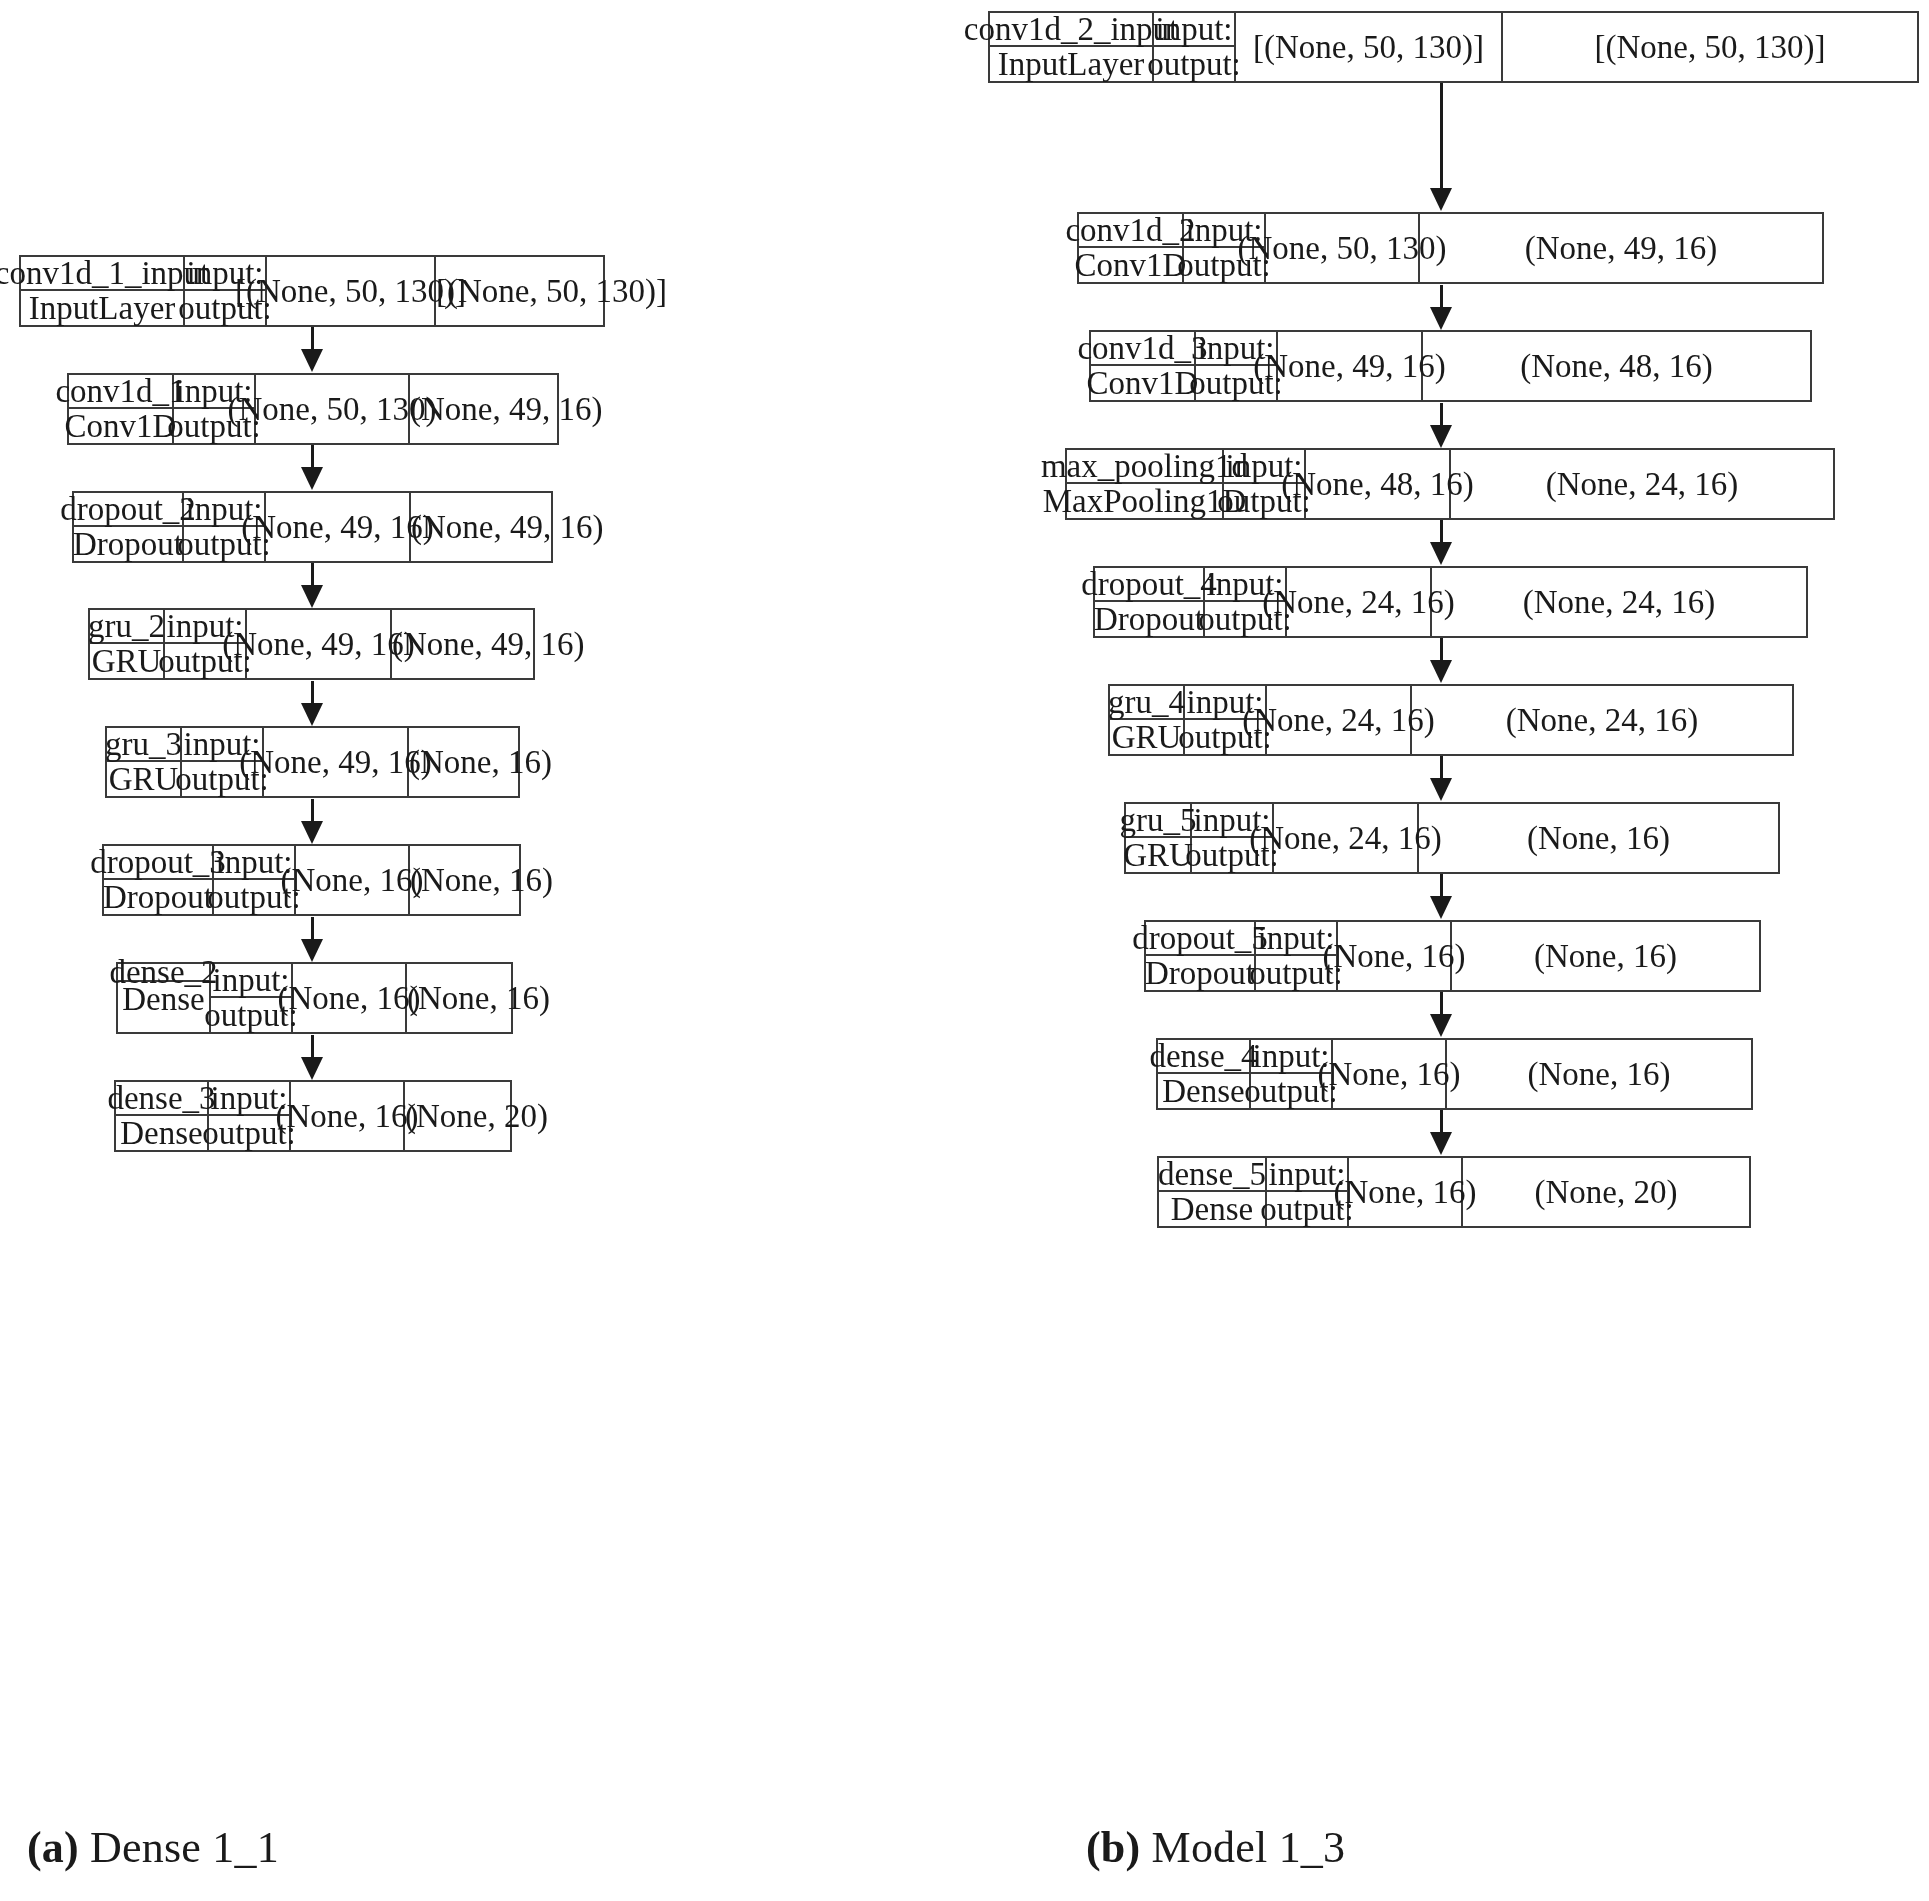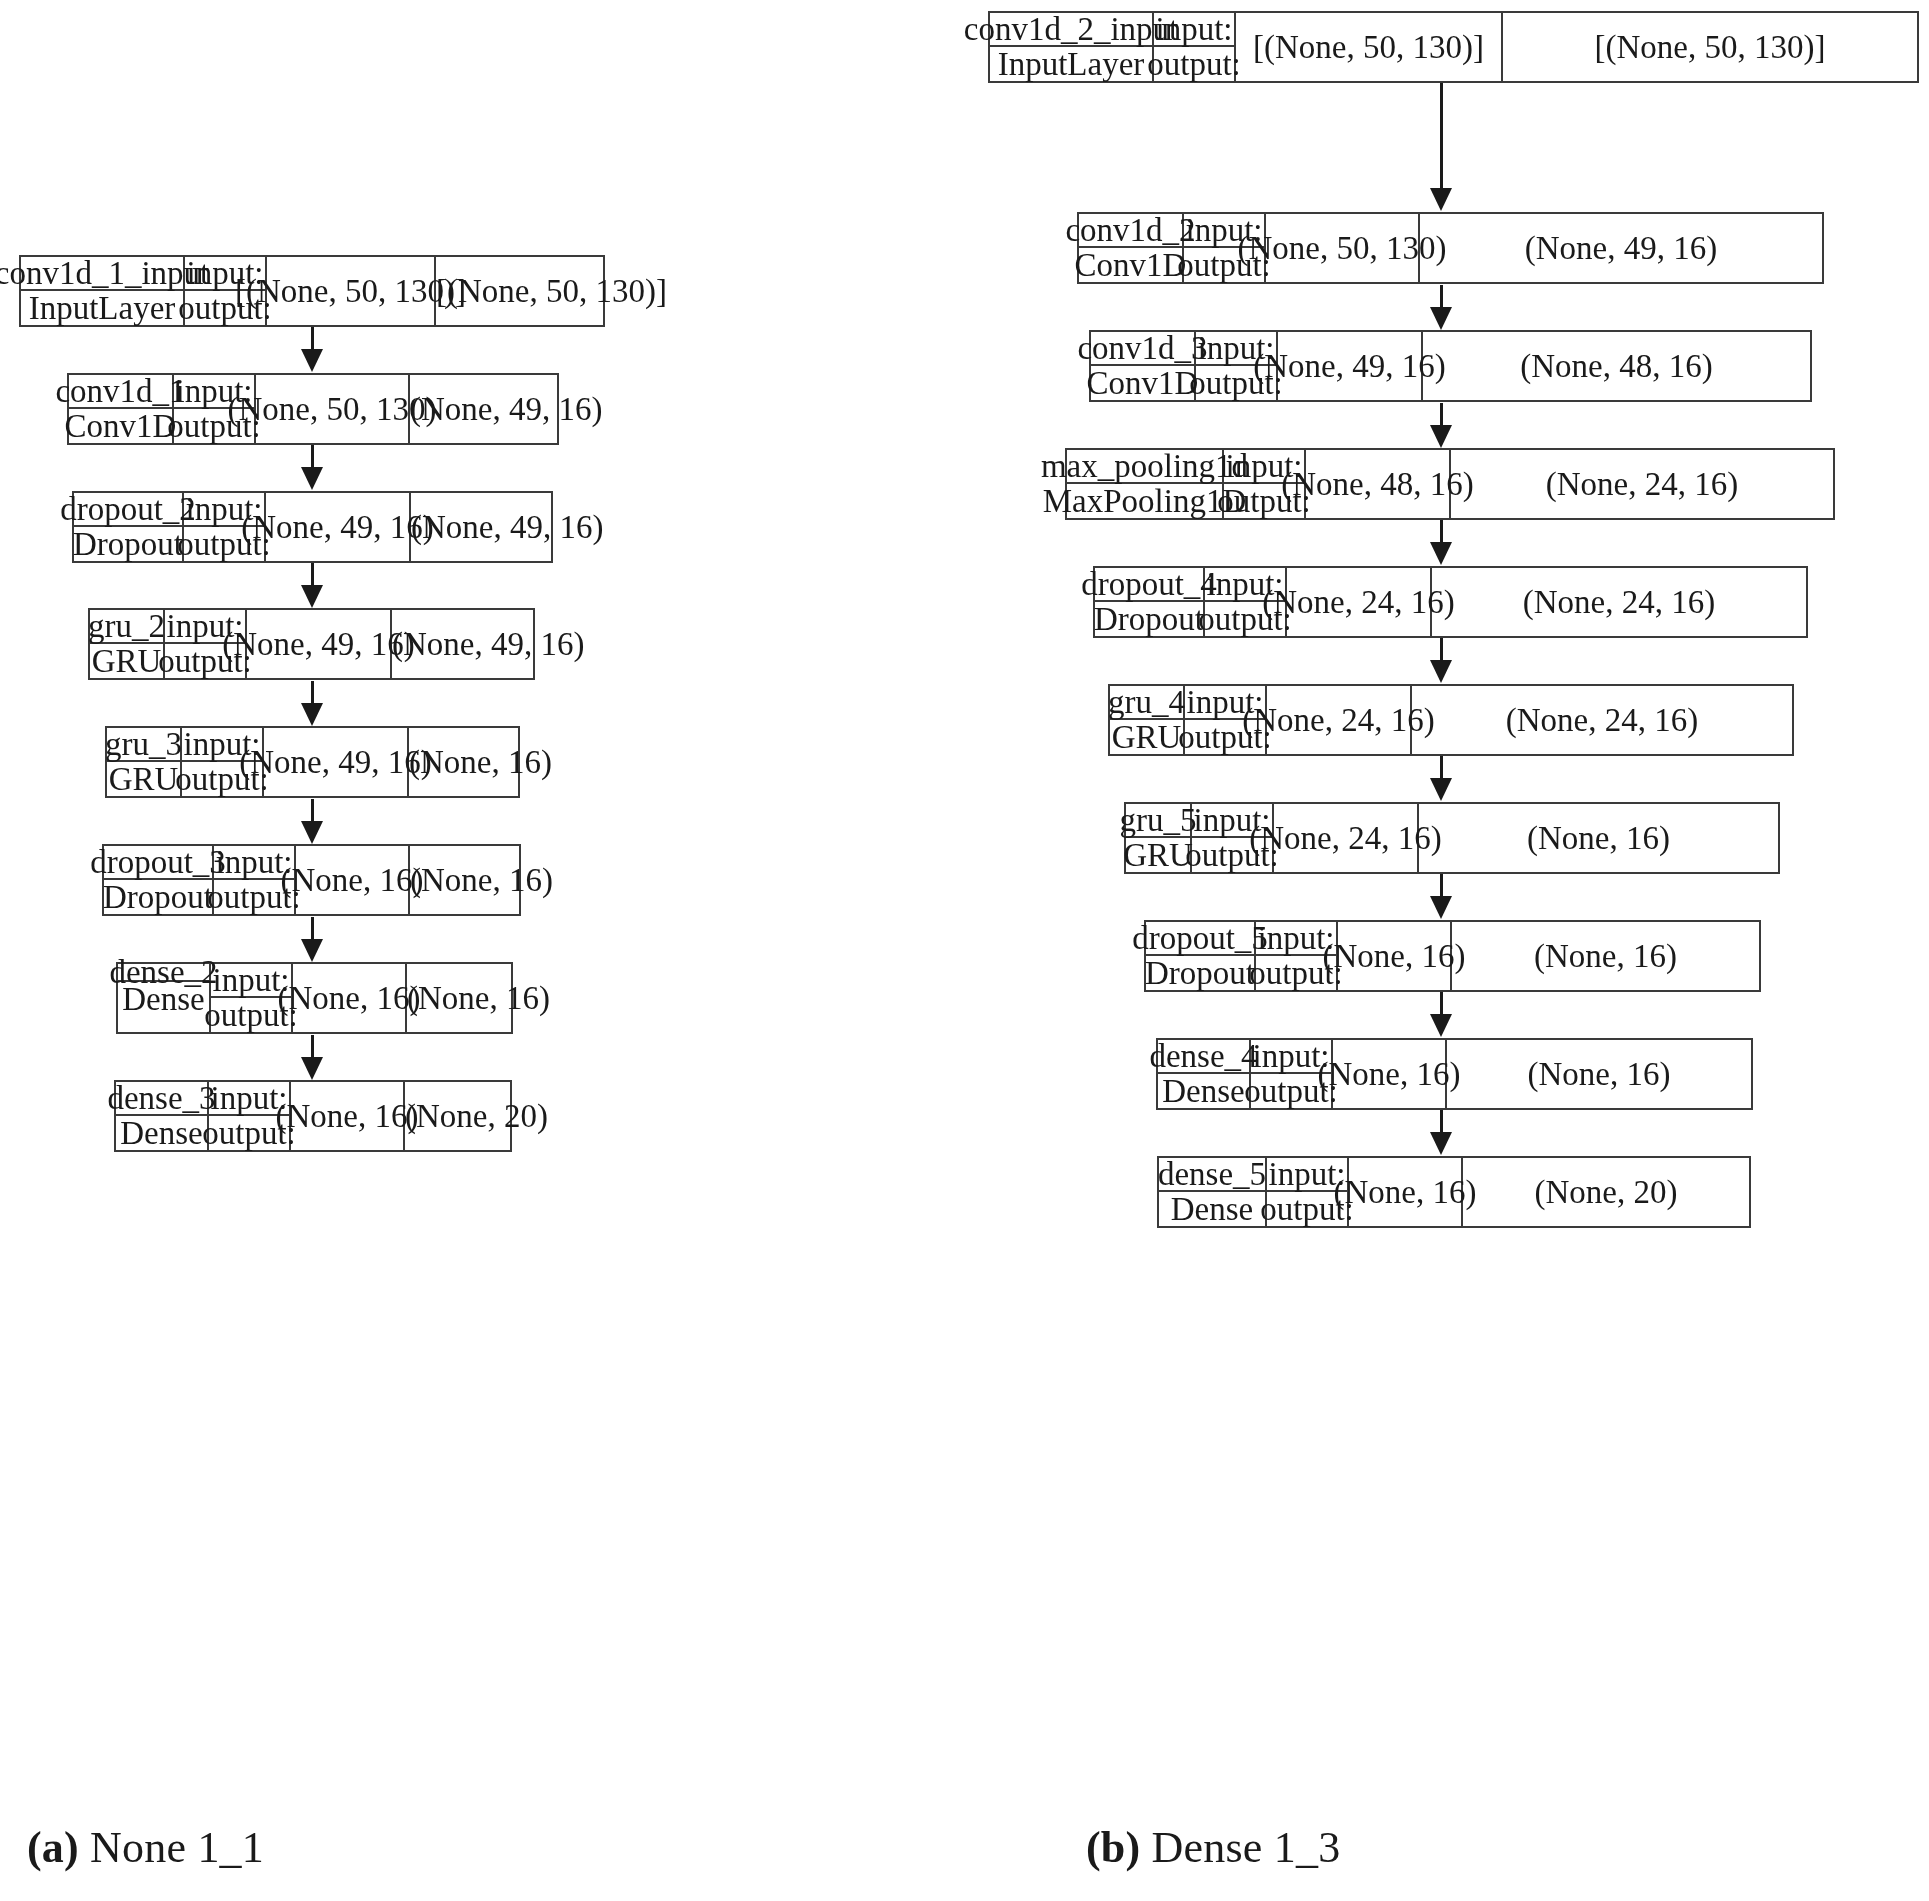--- a/index.html
+++ b/index.html
@@ -70,26 +70,26 @@
   .caption b{font-weight:bold;}
   .caption span.txt{font-weight:normal;}
 </style>
 </head>
 <body>
 
 <div class="canvas">
 
   <div class="caption" style="left:27px;top:1822px;">
     <b>(a)</b>
-    <span class="txt">None 1_1</span>
+    <span class="txt">Dense 1_1</span>
   </div>
 
   <div class="caption" style="left:1086px;top:1822px;">
     <b>(b)</b>
-    <span class="txt">Dense 1_3</span>
+    <span class="txt">Model 1_3</span>
   </div>
 
 <div class="node" style="left: 19px; top: 255px; width: 586px; height: 72px;">
       <div class="col-names" style="width: 164px;">
         <div class="cell top" style="height: 34px;">conv1d_1_input</div>
         <div class="cell" style="height: 34px;">InputLayer</div>
       </div>
       <div class="col-io" style="width: 82px;">
         <div class="cell top" style="height: 34px;">input:</div>
         <div class="cell" style="height: 34px;">output:</div>

